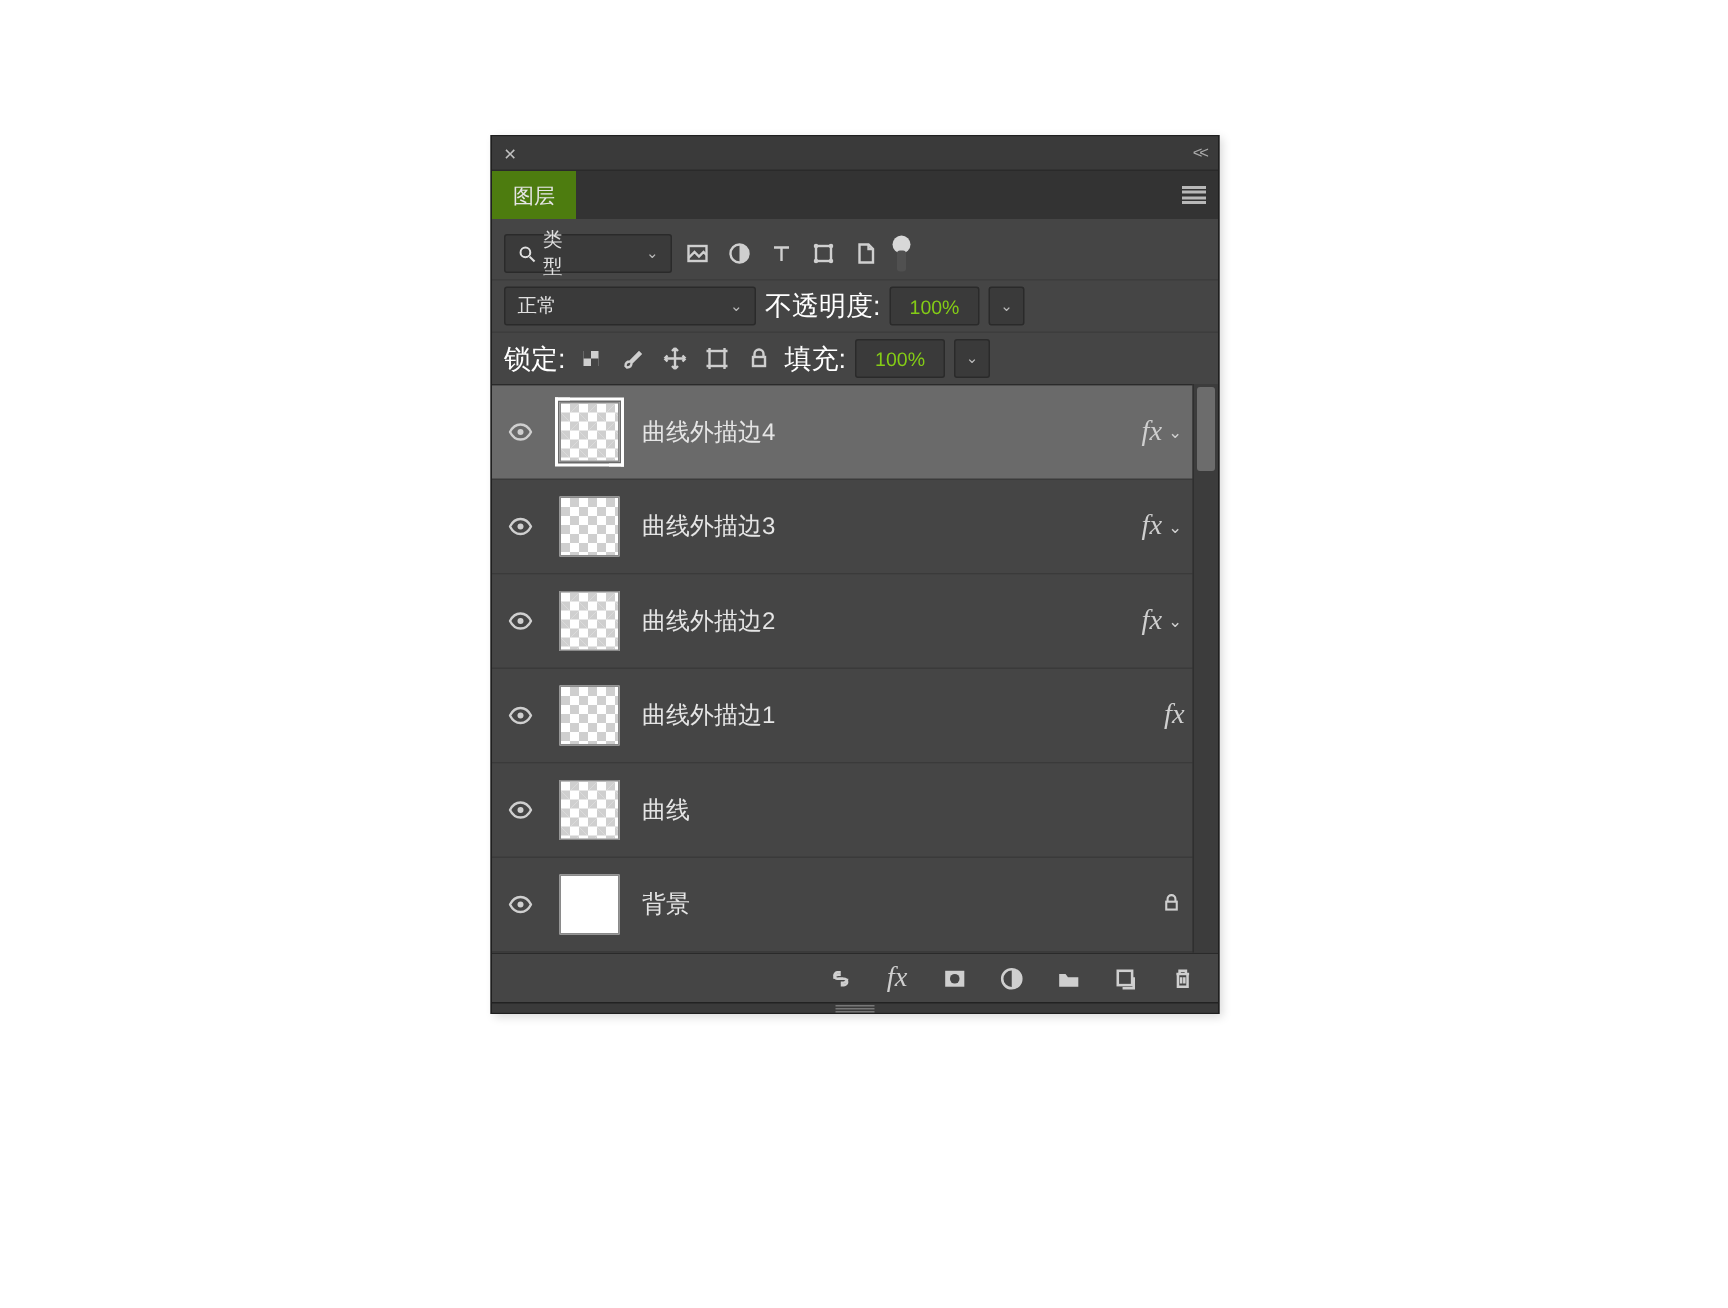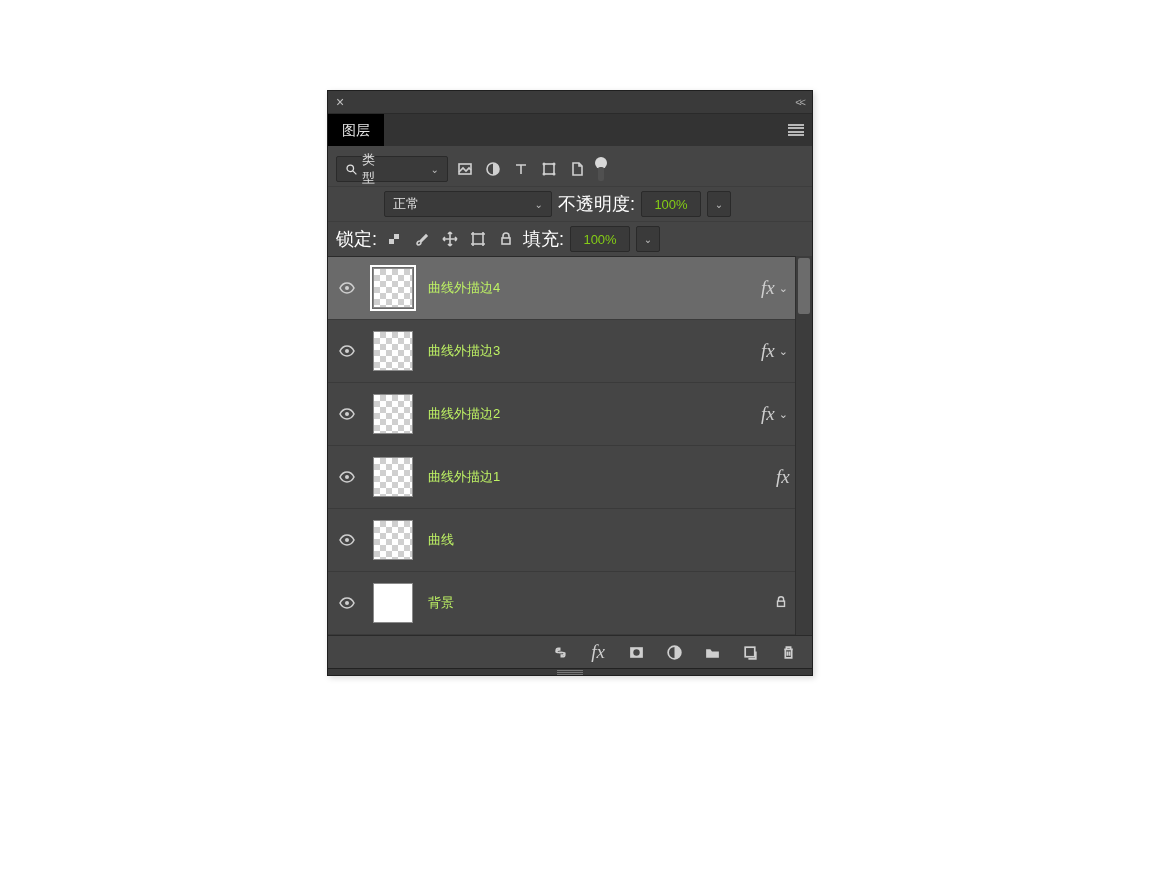--- a/index.html
+++ b/index.html
@@ -51,21 +51,21 @@
     background: #333333;
     display: flex;
     align-items: center;
     justify-content: space-between;
     padding-right: 8px;
   }
   .tab {
     height: 32px;
     padding: 0 14px;
     line-height: 32px;
-    background: #000000;
+    background: #4d7c0f;
     color: #e6e6e6;
     font-size: 14px;
   }
   .hamburger {
     width: 16px;
     height: 12px;
     cursor: pointer;
     display: flex;
     flex-direction: column;
     justify-content: space-between;
@@ -182,21 +182,21 @@
     position:relative;
   }
   .thumb.sel-frame::before,
   .thumb.sel-frame::after{
     content:"";position:absolute;width:8px;height:8px;
     border:2px solid #fff;
   }
   .thumb.sel-frame::before{top:-4px;left:-4px;border-right:none;border-bottom:none;}
   .thumb.sel-frame::after{bottom:-4px;right:-4px;border-left:none;border-top:none;}
   .name-col{
-    flex:1;padding-left:8px;color:#bef264;font-size:13px;
+    flex:1;padding-left:8px;color:#e5e5e5;font-size:16px;
   }
   .fx {
     font-style:italic;color:#cfcfcf;font-size:19px;margin-right:4px;
     font-family: Georgia, 'Times New Roman', serif;
   }
   .row-chev{color:#cfcfcf;font-size:11px;cursor:pointer;}
   .lock-mini{color:#cfcfcf;}
   .scrollbar{
     position:absolute;right:0;top:0;bottom:0;width:16px;
     background:#3c3c3c;border-left:1px solid #2f2f2f;
@@ -288,21 +288,21 @@
           <path d="M10 2 v3 h3"></path>
         </svg>
       </div>
     <div class="dot-toggle">
         <div class="dot"></div>
         <div class="bar"></div>
       </div>
   </div>
 
   <div class="row">
-    <div class="select" style="width:150px;margin-left:48px;">
+    <div class="select" style="width:150px;">
       <span>正常</span>
       <span class="chev">⌄</span>
     </div>
     <span class="label">不透明度:</span>
     <div class="valuebox">100%</div>
     <div class="chevbtn">⌄</div>
   </div>
 
   <div class="row">
     <span class="label">锁定:</span>

